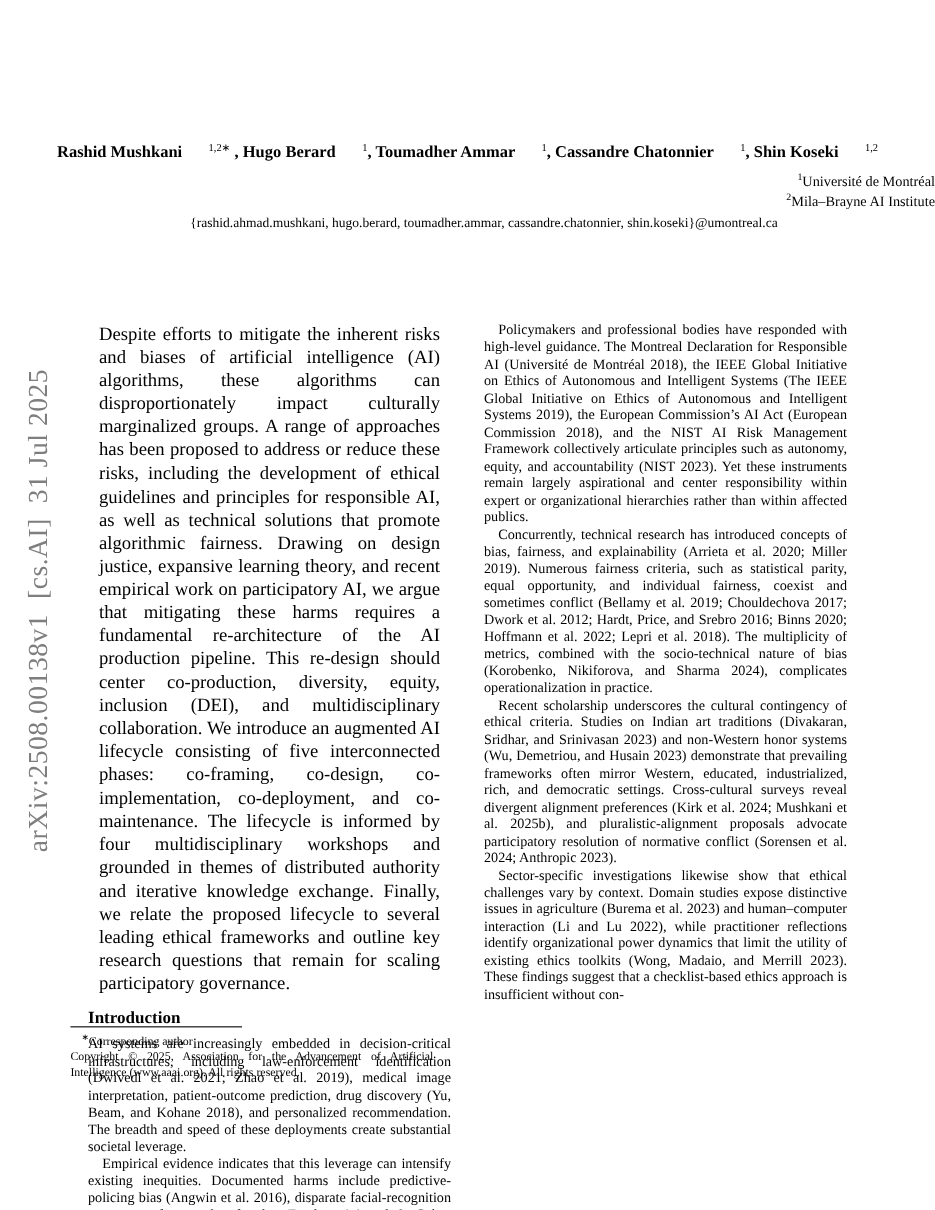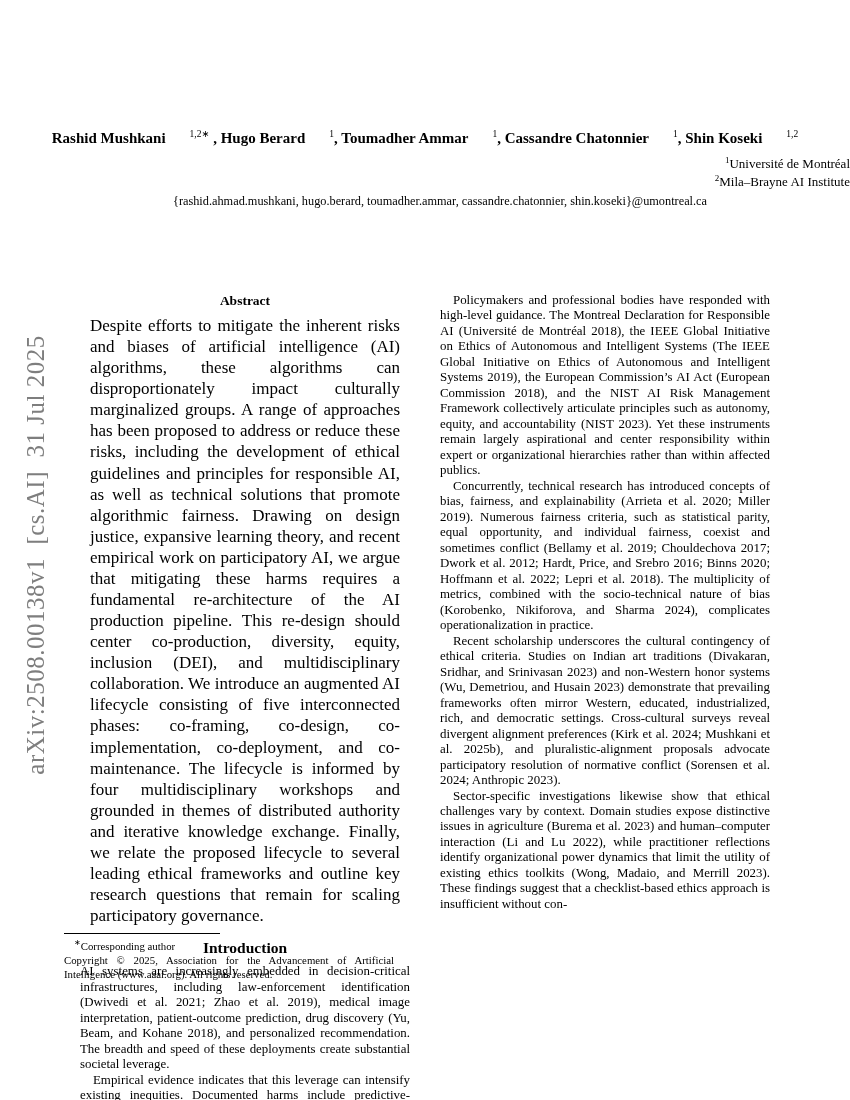--- a/index.html
+++ b/index.html
@@ -67,21 +67,21 @@
   }
   .abstract-text {
     font-size: 17px;
     line-height: 1.24;
     text-align: justify;
     padding: 0 10px;
   }
   .section-heading {
     font-size: 15.5px;
     font-weight: bold;
-    text-align: center;
+    text-align: left;
     margin: 13px 0 7px 0;
   }
   .para {
     font-size: 12.9px;
     line-height: 1.2;
     text-align: justify;
     margin: 0;
     text-indent: 13px;
   }
   .para.noindent { text-indent: 0; }
@@ -121,21 +121,20 @@
       <div><sup>1</sup><span>Université de Montréal</span></div>
       <div><sup>2</sup><span>Mila–Brayne AI Institute</span></div>
     </div>
 
     <div class="emails">{rashid.ahmad.mushkani, hugo.berard, toumadher.ammar, cassandre.chatonnier, shin.koseki}@umontreal.ca</div>
   </header>
 
   <div class="columns">
 
     <div class="col col-left">
-      <h2 class="abstract-heading">Abstract</h2>
       <div class="abstract-text">Despite efforts to mitigate the inherent risks and biases of artificial intelligence (AI) algorithms, these algorithms can disproportionately impact culturally marginalized groups. A range of approaches has been proposed to address or reduce these risks, including the development of ethical guidelines and principles for responsible AI, as well as technical solutions that promote algorithmic fairness. Drawing on design justice, expansive learning theory, and recent empirical work on participatory AI, we argue that mitigating these harms requires a fundamental re-architecture of the AI production pipeline. This re-design should center co-production, diversity, equity, inclusion (DEI), and multidisciplinary collaboration. We introduce an augmented AI lifecycle consisting of five interconnected phases: co-framing, co-design, co-implementation, co-deployment, and co-maintenance. The lifecycle is informed by four multidisciplinary workshops and grounded in themes of distributed authority and iterative knowledge exchange. Finally, we relate the proposed lifecycle to several leading ethical frameworks and outline key research questions that remain for scaling participatory governance.</div>
 
       <h2 class="section-heading">Introduction</h2>
       <p class="para noindent">AI systems are increasingly embedded in decision-critical infrastructures, including law-enforcement identification (Dwivedi et al. 2021; Zhao et al. 2019), medical image interpretation, patient-outcome prediction, drug discovery (Yu, Beam, and Kohane 2018), and personalized recommendation. The breadth and speed of these deployments create substantial societal leverage.</p>
       <p class="para">Empirical evidence indicates that this leverage can intensify existing inequities. Documented harms include predictive-policing bias (Angwin et al. 2016), disparate facial-recognition error rates for people of color (Buolamwini and &amp; Gebru 2018), and discriminatory screening in automated hiring systems (Dastin 2022). These risks are compounded by limited model transparency (Burrell 2016), privacy violations arising from data aggregation (Véliz 2021; Nissenbaum 2010), and a broad range of governance challenges cataloged by prior work (Arslan 2017;</p>
     </div>
 
     <div class="col col-right">
       <p class="para">Policymakers and professional bodies have responded with high-level guidance. The Montreal Declaration for Responsible AI (Université de Montréal 2018), the IEEE Global Initiative on Ethics of Autonomous and Intelligent Systems (The IEEE Global Initiative on Ethics of Autonomous and Intelligent Systems 2019), the European Commission’s AI Act (European Commission 2018), and the NIST AI Risk Management Framework collectively articulate principles such as autonomy, equity, and accountability (NIST 2023). Yet these instruments remain largely aspirational and center responsibility within expert or organizational hierarchies rather than within affected publics.</p>
       <p class="para">Concurrently, technical research has introduced concepts of bias, fairness, and explainability (Arrieta et al. 2020; Miller 2019). Numerous fairness criteria, such as statistical parity, equal opportunity, and individual fairness, coexist and sometimes conflict (Bellamy et al. 2019; Chouldechova 2017; Dwork et al. 2012; Hardt, Price, and Srebro 2016; Binns 2020; Hoffmann et al. 2022; Lepri et al. 2018). The multiplicity of metrics, combined with the socio-technical nature of bias (Korobenko, Nikiforova, and Sharma 2024), complicates operationalization in practice.</p>

